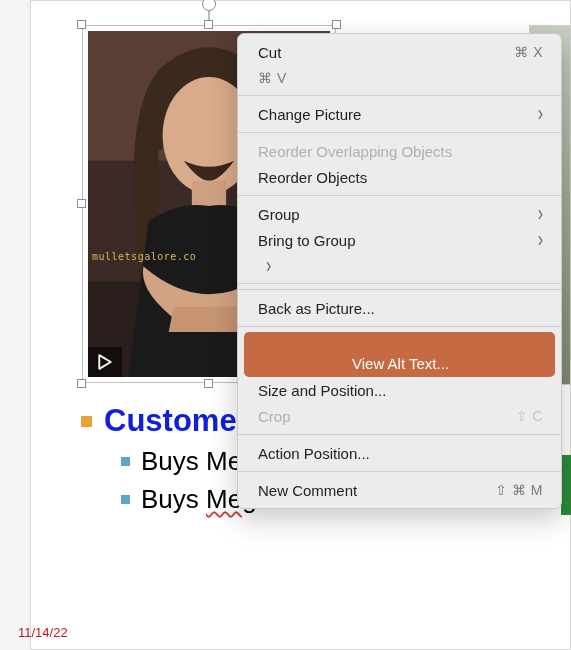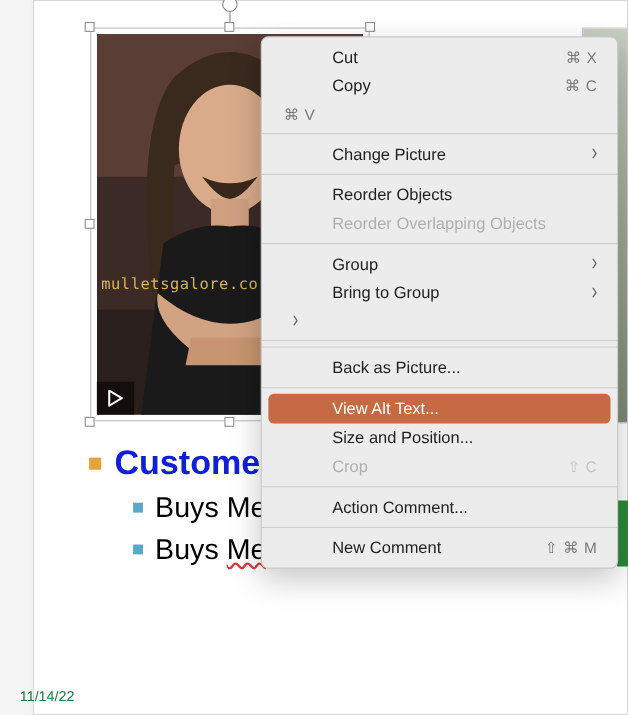--- a/index.html
+++ b/index.html
@@ -64,21 +64,21 @@
     position: absolute;
     left: 6px; top: 6px; right: 6px; bottom: 6px;
     overflow: hidden;
   }
   .photo svg { width: 100%; height: 100%; display: block; }
   .watermark {
     position: absolute;
     left: 10px;
     top: 63%;
     color: #d9b55a;
-    font-size: 14px;
+    font-size: 10px;
     letter-spacing: 0.5px;
     font-family: monospace;
   }
   .play-badge {
     position: absolute;
     left: 6px;
     bottom: 6px;
     width: 34px; height: 30px;
     background: rgba(0,0,0,0.55);
     display: flex; align-items: center; justify-content: center;
@@ -102,21 +102,21 @@
   .wavy {
     text-decoration: underline wavy #d23b3b;
     text-decoration-thickness: 1.5px;
     text-underline-offset: 3px;
   }
   .date-footer {
     position: absolute;
     left: 18px;
     bottom: 10px;
     font-size: 13px;
-    color: #15803d;
+    color: #b91c1c;
   }
   .right-strip {
     position: absolute;
     right: -1px;
     top: 24px;
     width: 42px;
     height: 360px;
     background: linear-gradient(#c7cfc2,#a7b09c 40%,#7d8a74);
     border: 1px solid #d0d0d0;
   }
@@ -142,32 +142,33 @@
     font-size: 15px;
     color: #222;
   }
   .mi {
     display: flex;
     align-items: center;
     justify-content: space-between;
     padding: 4.5px 18px 4.5px 20px;
     white-space: nowrap;
   }
-  .mi .lbl { flex: 1; margin-left: 44px; }
+  .mi .lbl { flex: 1; }
   .mi .sc { color: #7a7a7a; font-size: 14px; letter-spacing: 0.5px; }
   .mi .chev { color: #6b6b6b; font-size: 16px; line-height: 1; margin-left: 8px; transform: scaleY(1.4); }
   .sep { height: 1px; background: #cfcfcf; margin: 5px 0; }
   .disabled { color: #b0b0b0; }
   .disabled .sc { color: #c5c5c5; }
   .hl {
     background: #c56a42;
     color: #fff;
     margin: 0 6px;
     border-radius: 5px;
-    padding: 5px 12px 5px 14px;
+    padding: 23px 12px 5px 14px;
+    text-align: center;
   }
 </style>
 </head>
 <body>
 
 <div class="slide">
 
   <div class="rotate-handle"></div>
   <div class="rotate-stem"></div>
 
@@ -233,37 +234,33 @@
 </div>
 
 <div class="date-footer">11/14/22</div>
 
 <div class="menu" id="ctx">
     <div class="mi">
       <span class="lbl">Cut</span>
       <span class="sc">⌘ X</span>
     </div>
     <div class="mi">
-      <span class="lbl">Copy</span>
-      <span class="sc">⌘ C</span>
-    </div>
-    <div class="mi">
       <span class="sc">⌘ V</span>
     </div>
     <div class="sep"></div>
     <div class="mi">
       <span class="lbl">Change Picture</span>
       <span class="chev">›</span>
     </div>
     <div class="sep"></div>
-    <div class="mi">
-      <span class="lbl">Reorder Objects</span>
-    </div>
     <div class="mi disabled">
       <span class="lbl">Reorder Overlapping Objects</span>
+    </div>
+    <div class="mi">
+      <span class="lbl">Reorder Objects</span>
     </div>
     <div class="sep"></div>
     <div class="mi">
       <span class="lbl">Group</span>
       <span class="chev">›</span>
     </div>
     <div class="mi">
       <span class="lbl">Bring to Group</span>
       <span class="chev">›</span>
     </div>
@@ -281,20 +278,20 @@
     </div>
     <div class="mi">
       <span class="lbl">Size and Position...</span>
     </div>
     <div class="mi disabled">
       <span class="lbl">Crop</span>
       <span class="sc">⇧ C</span>
     </div>
     <div class="sep"></div>
     <div class="mi">
-      <span class="lbl">Action Comment...</span>
+      <span class="lbl">Action Position...</span>
     </div>
     <div class="sep"></div>
     <div class="mi">
       <span class="lbl">New Comment</span>
       <span class="sc">⇧ ⌘ M</span>
     </div>
   </div>
 
 </body></html>

